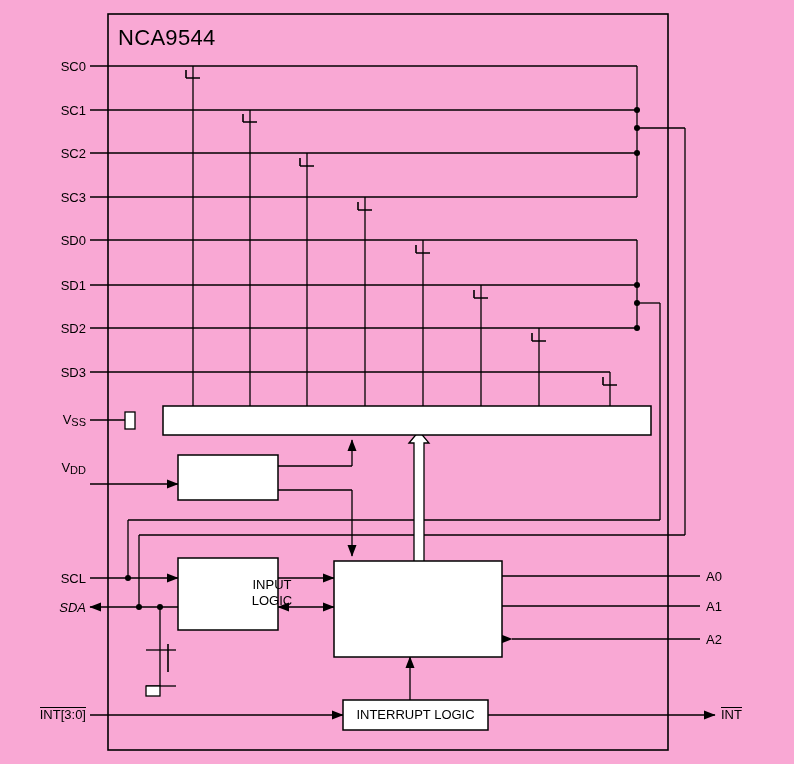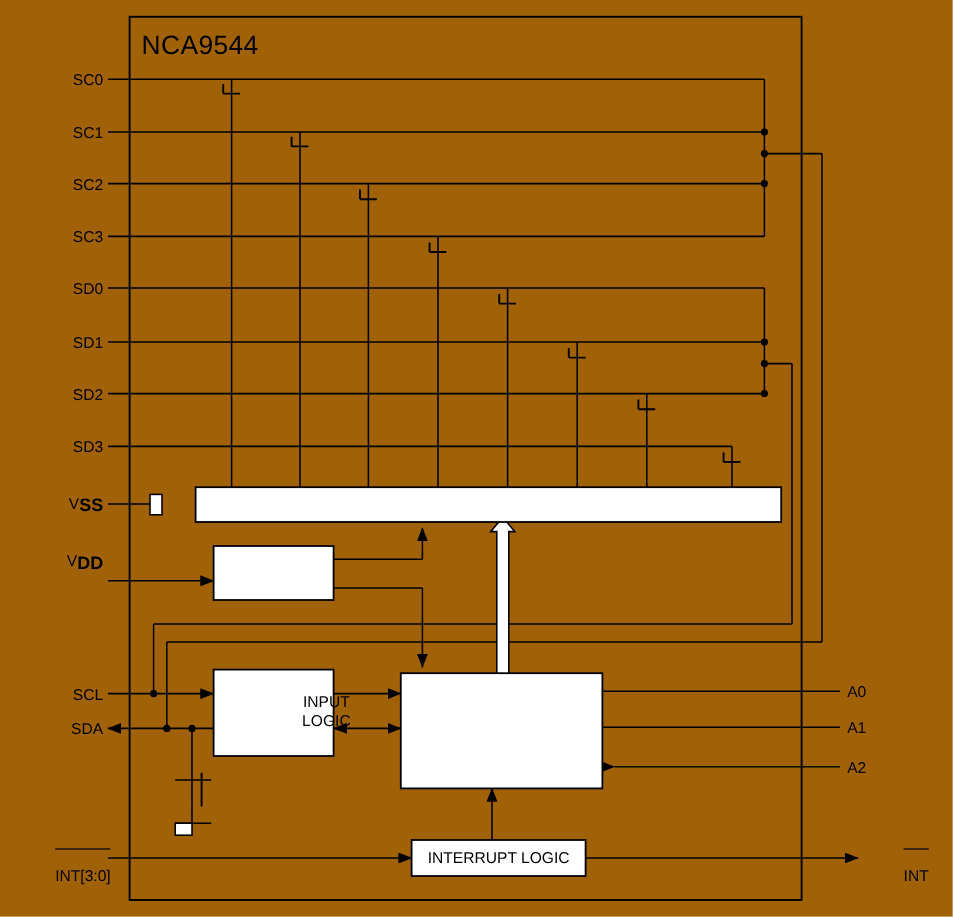--- a/index.html
+++ b/index.html
@@ -7,21 +7,21 @@
     padding: 0;
     background: #ffffff;
   }
   body {
     font-family: "Liberation Sans", sans-serif;
   }
   #canvas {
     position: relative;
     width: 794px;
     height: 764px;
-    background: #a16207;
+    background: #f9a8d4;
     overflow: hidden;
   }
   svg#diagram {
     position: absolute;
     left: 0;
     top: 0;
     width: 794px;
     height: 764px;
   }
   .lbl {
@@ -41,23 +41,23 @@
     letter-spacing: 0.3px;
   }
   .boxlabel {
     position: absolute;
     font-size: 13px;
     color: #000000;
     text-align: center;
     line-height: 16px;
     white-space: pre-line;
   }
-  .sub { font-size: 15px; vertical-align: -2px; font-weight: bold; }
+  .sub { font-size: 11px; vertical-align: -2px; }
   .sup { font-size: 9px; vertical-align: 4px; }
-  .ovl { border-top: 1.4px solid #000; padding-top: 15px; display: inline-block; line-height: 14px; margin-left: 32px;}
+  .ovl { border-top: 1.4px solid #000; padding-top: 0px; display: inline-block; line-height: 14px;}
 </style>
 </head>
 <body>
 
 <div id="canvas">
 
   <svg id="diagram" viewBox="0 0 794 764">
     <defs>
       <marker id="arrow" markerWidth="9" markerHeight="7" refX="8.5" refY="3.5" orient="auto">
         <polygon points="0 0, 9 3.5, 0 7" fill="#000"></polygon>
@@ -185,21 +185,21 @@
   <div class="lbl right" style="left:28px; top:190px; width:58px;">SC3</div>
   <div class="lbl right" style="left:28px; top:233px; width:58px;">SD0</div>
   <div class="lbl right" style="left:28px; top:278px; width:58px;">SD1</div>
   <div class="lbl right" style="left:28px; top:321px; width:58px;">SD2</div>
   <div class="lbl right" style="left:28px; top:365px; width:58px;">SD3</div>
 
   <div class="lbl right" style="left:28px; top:412px; width:58px;"><span>V</span><span class="sub">SS</span></div>
   <div class="lbl right" style="left:28px; top:460px; width:58px;"><span>V</span><span class="sub">DD</span></div>
 
   <div class="lbl right" style="left:28px; top:571px; width:58px;">SCL</div>
-  <div class="lbl right" style="left:28px; top:600px; width:58px;">SDA</div>
+  <div class="lbl right" style="left:28px; top:600px; width:58px;font-style:italic;">SDA</div>
   <div class="lbl right" style="left:14px; top:707px; width:72px;"><span class="ovl">INT[3:0]</span></div>
 
   <div class="lbl" style="left:706px; top:569px;">A0</div>
   <div class="lbl" style="left:706px; top:599px;">A1</div>
   <div class="lbl" style="left:706px; top:632px;">A2</div>
   <div class="lbl" style="left:721px; top:707px;"><span class="ovl">INT</span></div>
 
 
 
   <div class="boxlabel" style="left:178px; top:577px; width:100px;padding-left:44px;"><span>INPUT</span><br><span>LOGIC</span></div>

